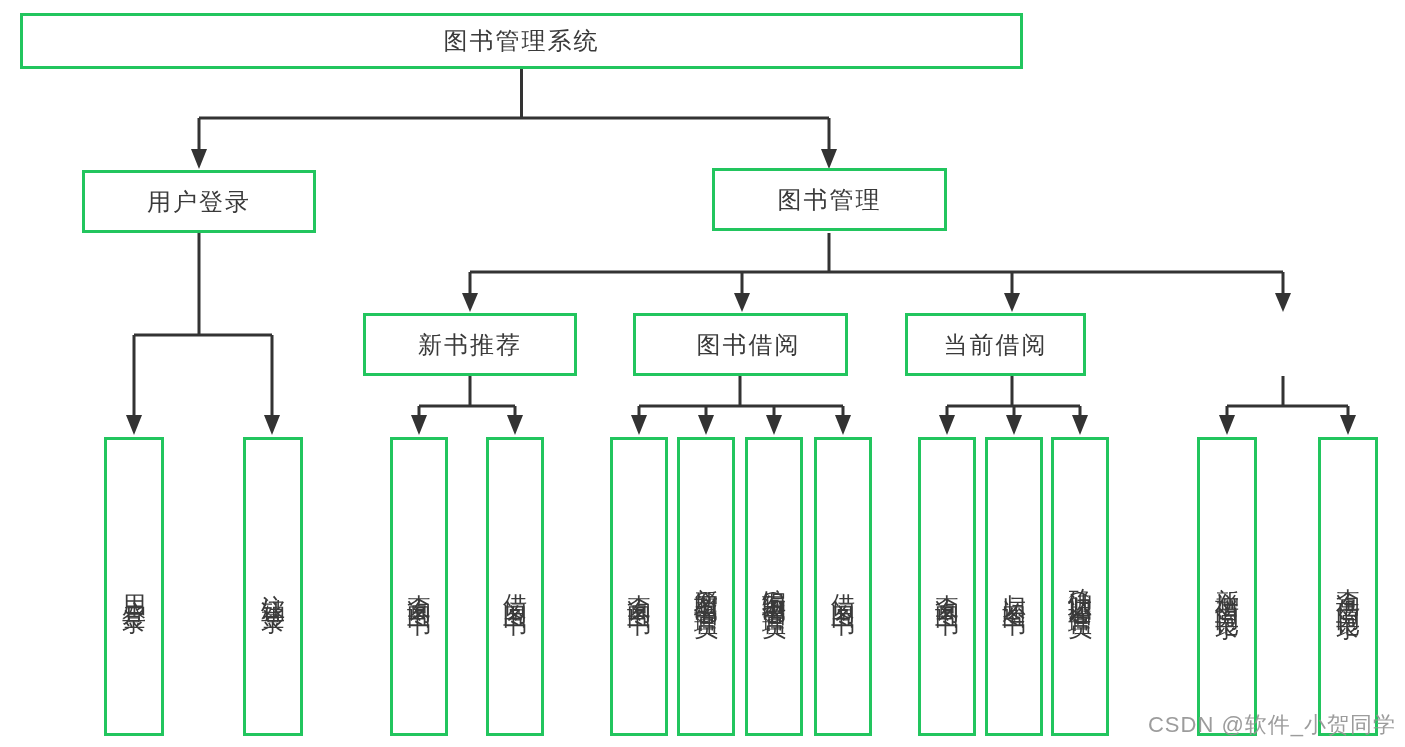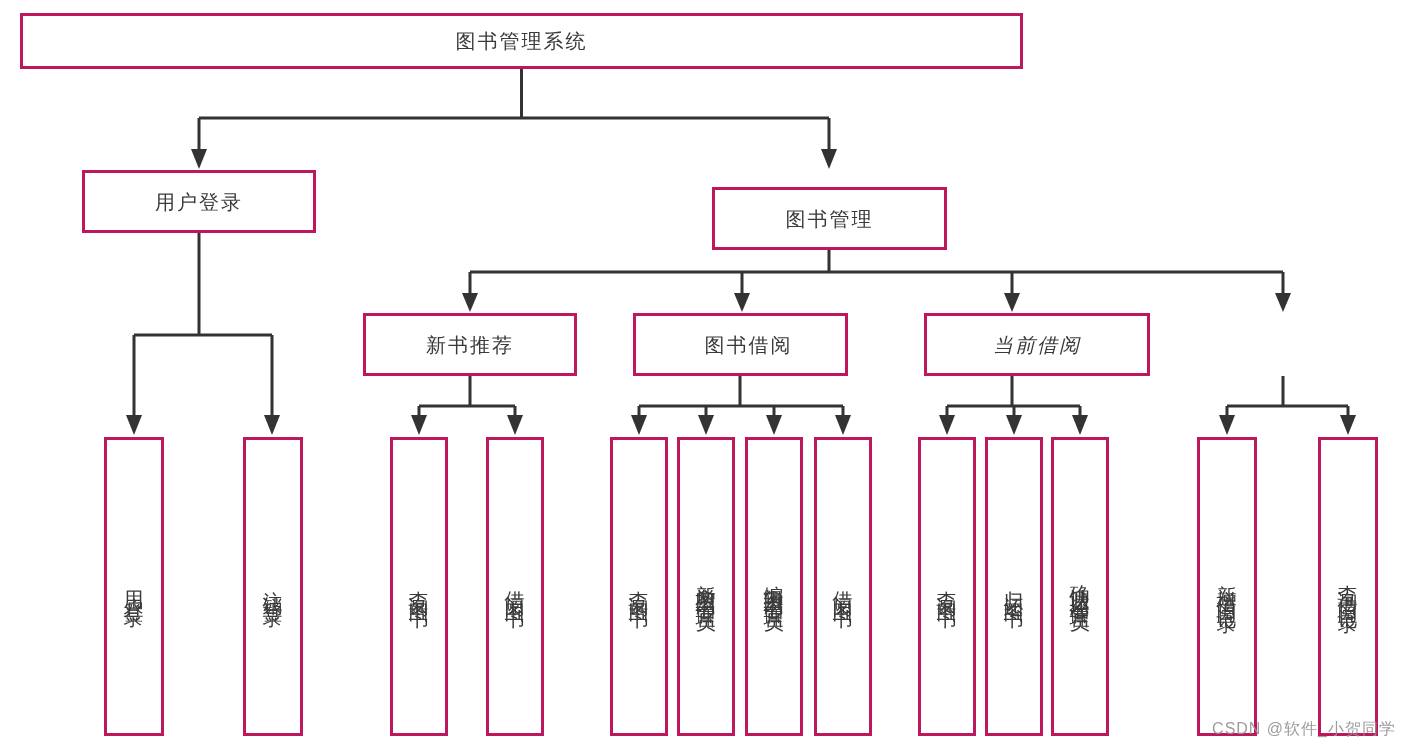--- a/index.html
+++ b/index.html
@@ -12,44 +12,44 @@
     overflow: hidden;
   }
   #connectors {
     position: absolute;
     left: 0; top: 0;
     width: 1405px; height: 747px;
   }
   .node {
     position: absolute;
     box-sizing: border-box;
-    border: 3px solid #be185d;
+    border: 3px solid #22c55e;
     background: #ffffff;
     display: flex;
     align-items: center;
     justify-content: center;
     color: #3a3a3a;
-    font-size: 20px;
+    font-size: 24px;
     line-height: 1;
     letter-spacing: 2px;
     white-space: nowrap;
   }
   .node.v {
     writing-mode: vertical-rl;
     letter-spacing: 6px;
     white-space: normal;
   }
   .node.v.long {
     letter-spacing: 4px;
   }
   #watermark {
     position: absolute;
     right: 9px;
     bottom: 7px;
-    font-size: 16px;
+    font-size: 22px;
     letter-spacing: 1px;
     color: rgba(148, 148, 148, 0.92);
     z-index: 5;
   }
 </style>
 </head>
 <body>
 
 <div id="stage">
 
@@ -89,25 +89,25 @@
       <polygon points="1006,415 1022,415 1014,435"></polygon>
       <polygon points="1072,415 1088,415 1080,435"></polygon>
       <polygon points="1219,415 1235,415 1227,435"></polygon>
       <polygon points="1340,415 1356,415 1348,435"></polygon>
     </g>
   </svg>
 
   <div class="node" style="left:20px; top:13px; width:1003px; height:56px;">图书管理系统</div>
 
   <div class="node" style="left:82px; top:170px; width:234px; height:63px;">用户登录</div>
-  <div class="node" style="left:712px; top:187px; width:235px; height:63px;">图书管理</div>
+  <div class="node" style="left:712px; top:168px; width:235px; height:63px;">图书管理</div>
 
   <div class="node" style="left:363px; top:313px; width:214px; height:63px;">新书推荐</div>
   <div class="node" style="left:633px; top:313px; width:215px; height:63px;padding-left:16px;">图书借阅</div>
-  <div class="node" style="left:924px; top:313px; width:226px; height:63px;font-style:italic;">当前借阅</div>
+  <div class="node" style="left:905px; top:313px; width:181px; height:63px;">当前借阅</div>
 
   <div class="node v" style="left:104px; top:437px; width:60px; height:299px;">用户登录</div>
   <div class="node v" style="left:243px; top:437px; width:60px; height:299px;">注销登录</div>
 
   <div class="node v" style="left:390px; top:437px; width:58px; height:299px;">查询图书</div>
   <div class="node v" style="left:486px; top:437px; width:58px; height:299px;">借阅图书</div>
 
   <div class="node v" style="left:610px; top:437px; width:58px; height:299px;">查询图书</div>
   <div class="node v long" style="left:677px; top:437px; width:58px; height:299px;">新增图书（管理员）</div>
   <div class="node v long" style="left:745px; top:437px; width:58px; height:299px;">编辑图书（管理员）</div>

